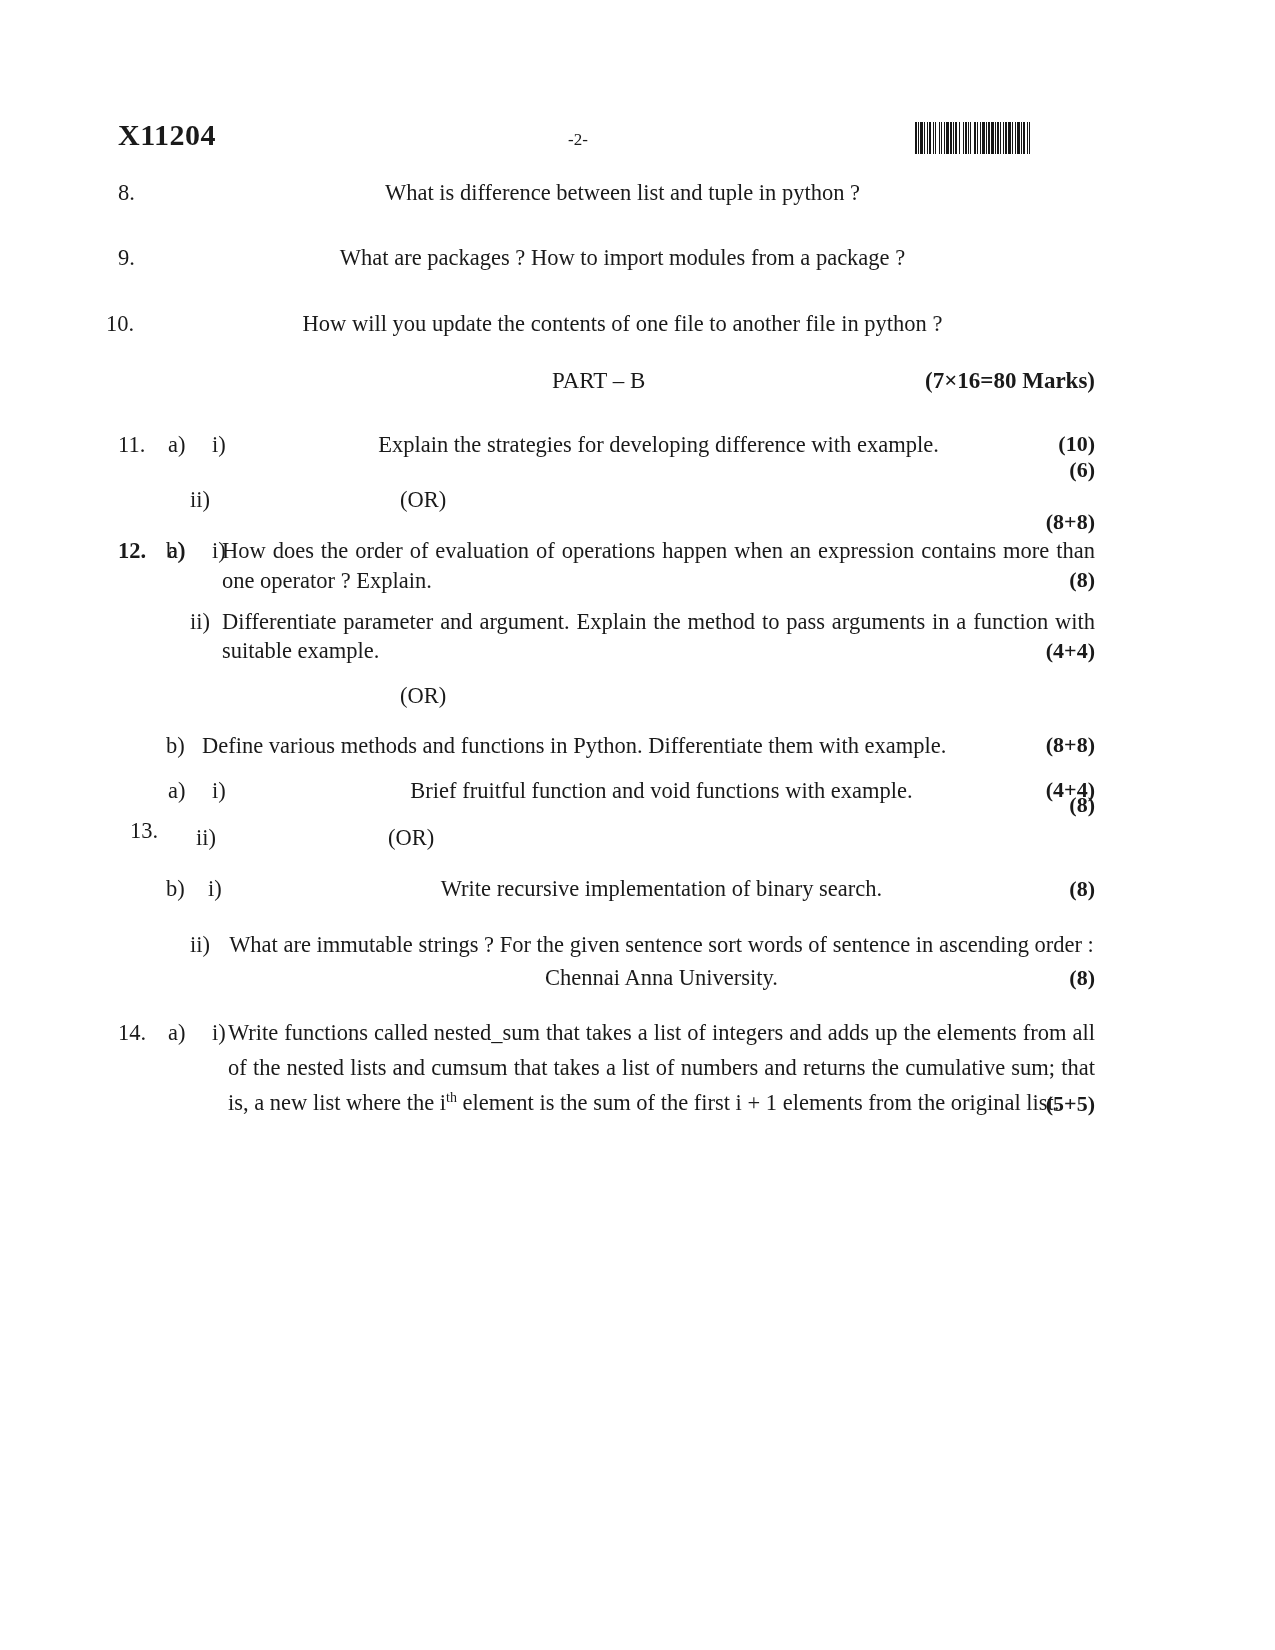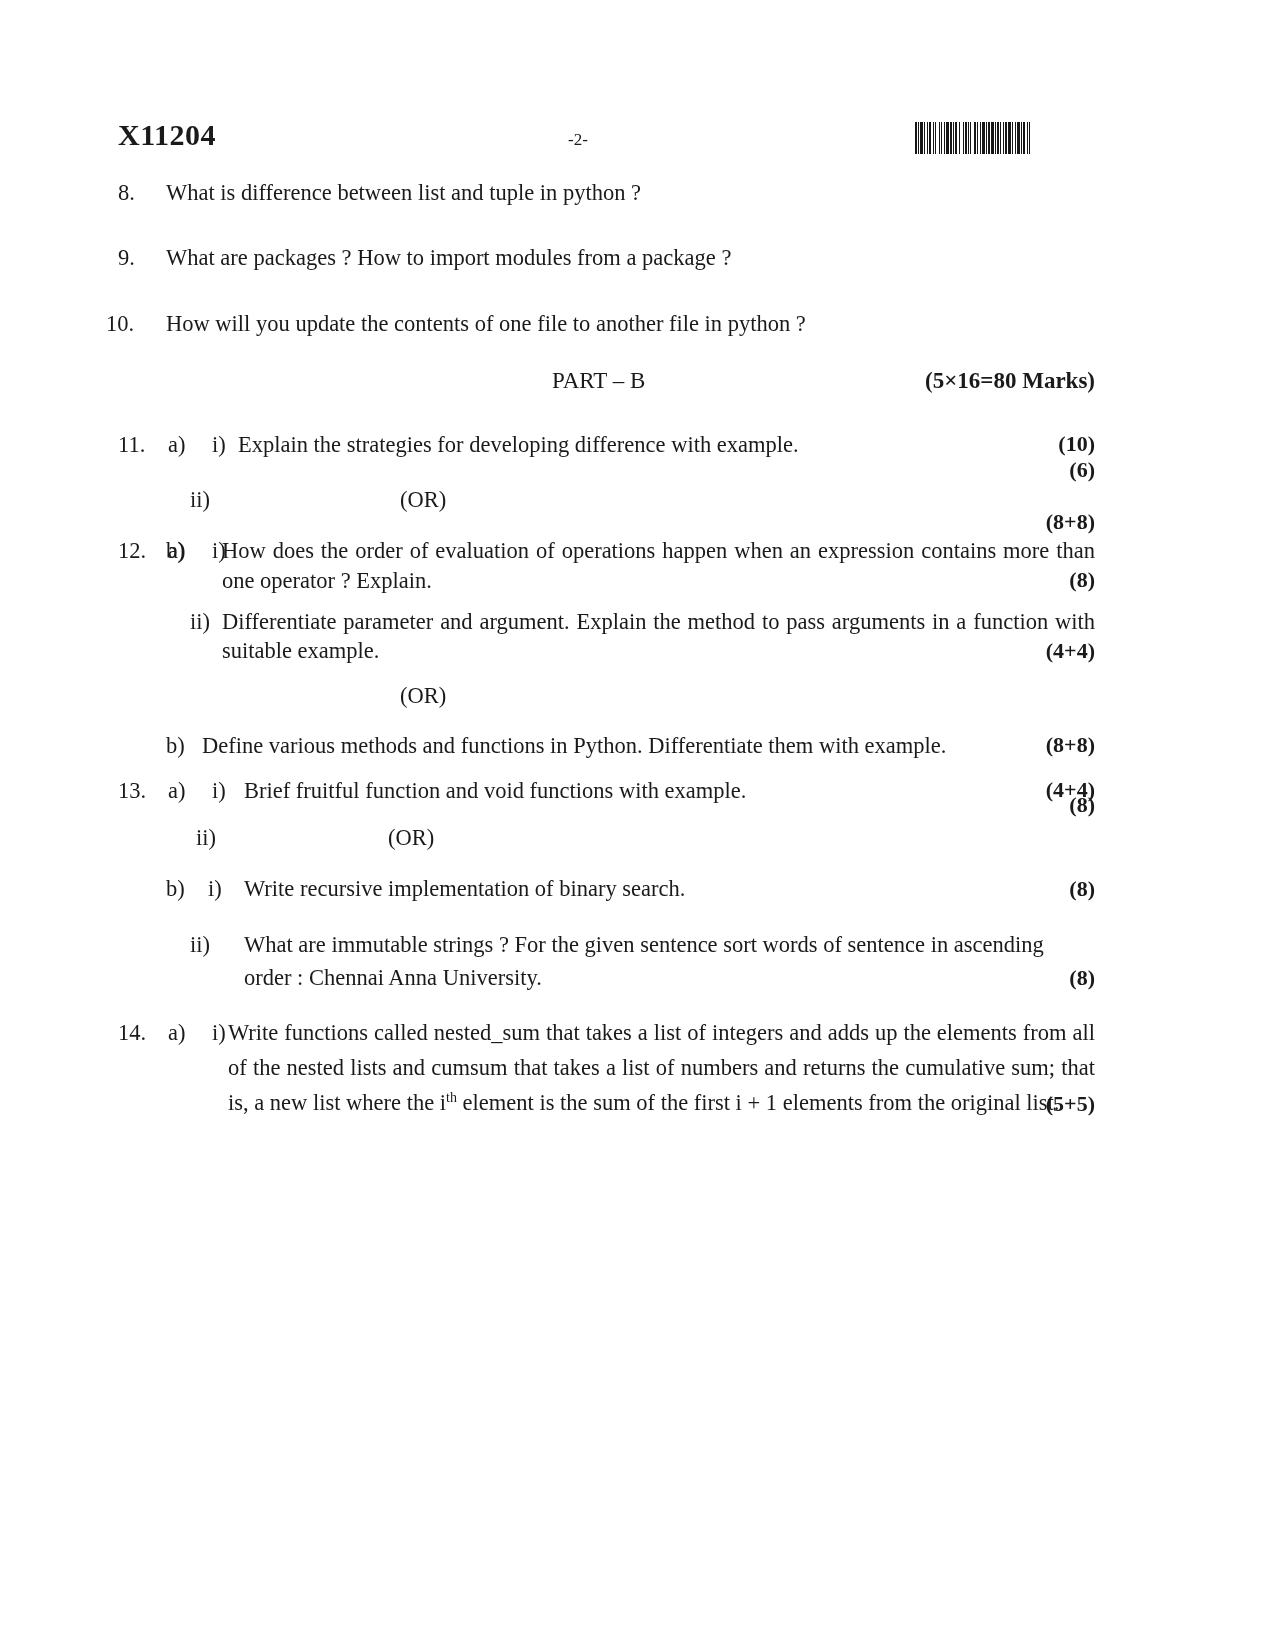--- a/index.html
+++ b/index.html
@@ -92,21 +92,21 @@
     position: absolute;
     top: 0;
     text-align: left;
     white-space: pre;
   }
   .txt {
     display: block;
     text-align: justify;
     text-justify: inter-word;
   }
-  .txt.nojust { text-align: left; margin-left: 16px; }
+  .txt.nojust { text-align: center; }
 
   .marks {
     position: absolute;
     right: 0;
     bottom: 0;
     font-weight: bold;
     font-size: 22px;
     white-space: nowrap;
   }
 
@@ -250,21 +250,21 @@
 
     <div class="q" style="margin-bottom:30px;">
       <div class="row" style="padding-left:150px;">
         <span class="lbl" style="left:150px; margin-left:-44px;">10.</span>
         <span class="txt nojust">How will you update the contents of one file to another file in python ?</span>
       </div>
     </div>
 
     <div class="part-line" style="margin-top:28px; margin-bottom:28px;">
       <span class="part-title">PART – B</span>
-      <span class="part-marks">(5×16=80 Marks)</span>
+      <span class="part-marks">(7×16=80 Marks)</span>
     </div>
 
     <div class="q" style="margin-bottom:26px;">
       <div class="row" style="padding-left:222px;">
         <span class="lbl" style="left:118px;">11.</span>
         <span class="lbl" style="left:168px;">a)</span>
         <span class="lbl" style="left:212px;">i)</span>
         <span class="txt nojust">Explain the strategies for developing difference with example.</span>
         <span class="marks">(10)</span>
       </div>
@@ -283,21 +283,21 @@
 
     <div class="q" style="margin-bottom:18px;">
       <div class="row" style="padding-left:202px;">
         <span class="lbl" style="left:166px;">b)</span>
         <span class="marks">(8+8)</span>
       </div>
     </div>
 
     <div class="q" style="margin-bottom:12px;">
       <div class="row" style="padding-left:222px;">
-        <span class="lbl" style="left:118px;">12.</span>
+        <span class="lbl" style="left:118px;font-weight:bold;">12.</span>
         <span class="lbl" style="left:168px;">a)</span>
         <span class="lbl" style="left:212px;">i)</span>
         <span class="txt">How does the order of evaluation of operations happen when an expression contains more than one operator ? Explain.</span>
         <span class="marks">(8)</span>
       </div>
     </div>
 
     <div class="q" style="margin-bottom:16px;">
       <div class="row" style="padding-left:222px;">
         <span class="lbl" style="left:190px;">ii)</span>
@@ -313,21 +313,21 @@
     <div class="q" style="margin-bottom:16px;">
       <div class="row" style="padding-left:202px;">
         <span class="lbl" style="left:166px;">b)</span>
         <span class="txt">Define various methods and functions in Python. Differentiate them with example.</span>
         <span class="marks">(8+8)</span>
       </div>
     </div>
 
     <div class="q" style="margin-bottom:16px;">
       <div class="row" style="padding-left:228px;">
-        <span class="lbl" style="left:118px;">13.</span>
+        <span class="lbl" style="left:130px;margin-top:40px;">13.</span>
         <span class="lbl" style="left:168px;">a)</span>
         <span class="lbl" style="left:212px;">i)</span>
         <span class="txt nojust">Brief fruitful function and void functions with example.</span>
         <span class="marks">(4+4)</span>
       </div>
     </div>
 
     <div class="q" style="margin-bottom:18px; line-height:1.50;">
       <div class="row" style="padding-left:232px;">
         <span class="lbl" style="left:196px;">ii)</span>

